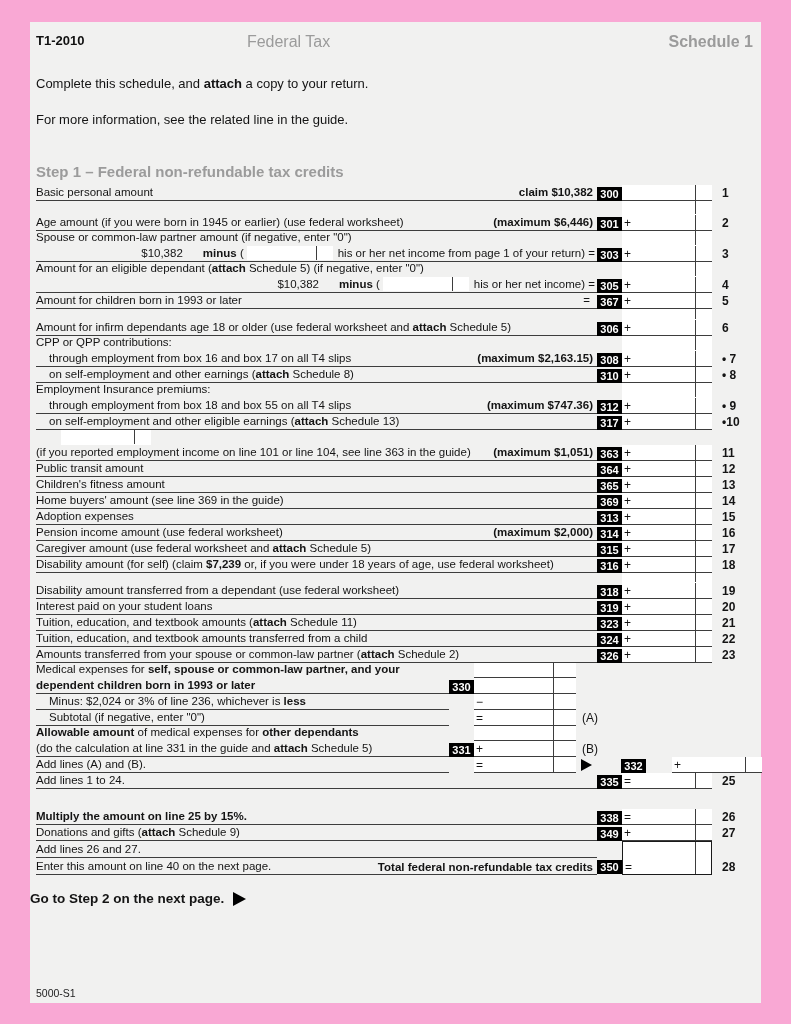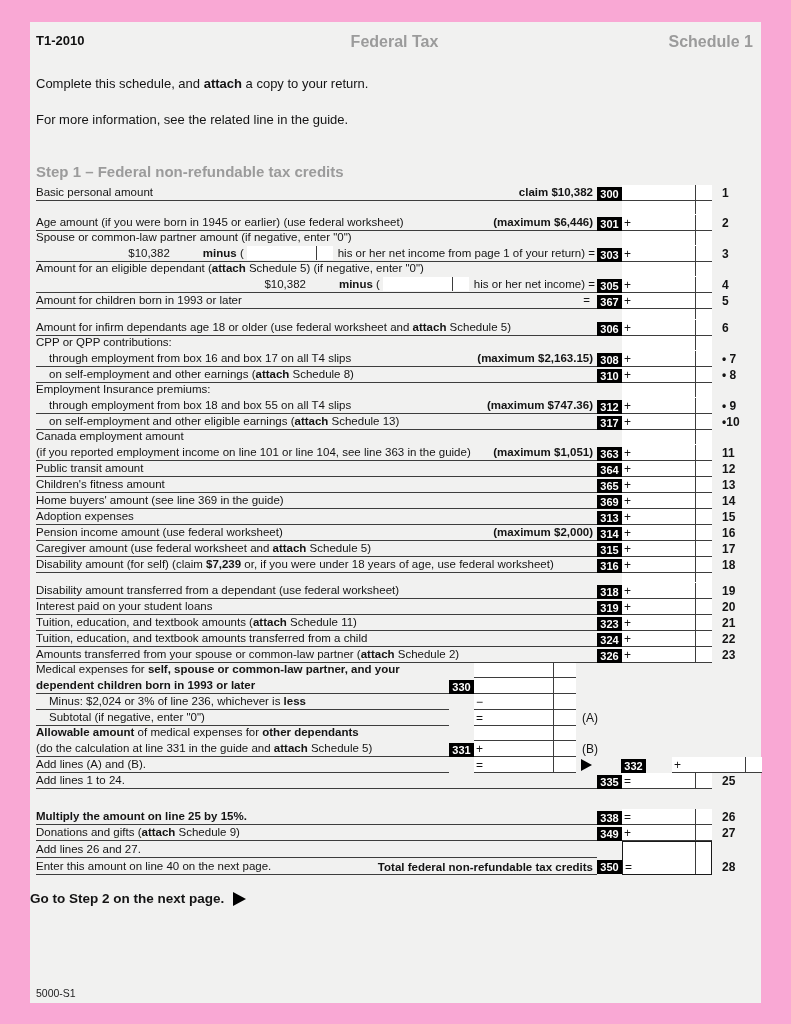--- a/index.html
+++ b/index.html
@@ -1,21 +1,21 @@
 <!DOCTYPE html>
 <html><head>
 <meta charset="utf-8">
 <style>
   html,body{margin:0;padding:0;background:#fff;}
   .page{position:relative;width:791px;height:1024px;background:#f9a8d4;font-family:"Liberation Sans",sans-serif;color:#141414;overflow:hidden;}
   .content{position:absolute;left:30px;top:22px;width:731px;height:981px;background:#f1f1f0;}
   
   .hdr{display:flex;align-items:flex-start;padding:11px 8px 0 6px;}
   .hdr-left{flex:1;font-size:13px;font-weight:bold;color:#111;}
-  .hdr-center{flex:1.4;text-align:center;font-size:16px;font-weight:bold;color:#9b9b9b;}
+  .hdr-center{flex:1.4;font-size:16px;font-weight:normal;color:#9b9b9b;}
   .hdr-right{flex:1;text-align:right;font-size:16px;font-weight:bold;color:#9b9b9b;}
   .intro1{margin:25px 0 0 6px;font-size:13px;}
   .intro2{margin:21px 0 0 6px;font-size:13px;}
   .step{margin:36px 0 5px 6px;font-size:15px;font-weight:bold;color:#9b9b9b;}
   
   .fr{display:flex;align-items:stretch;height:16px;padding-left:6px;}
   .hh{height:15px;}
   .sp14{height:14px;}.sp11{height:11px;}.sp10{height:10px;}
   .lblwrap{flex:1;display:flex;align-items:flex-end;border-bottom:1.5px solid #3d3d3d;min-width:0;overflow:hidden;padding-bottom:1px;}
   .nl .lblwrap{border-bottom-color:transparent;}
@@ -27,21 +27,21 @@
   .ph{visibility:hidden;}
   .strip{width:90px;background:#fff;position:relative;border-bottom:1.5px solid #3d3d3d;flex:none;}
   .strip::after{content:"";position:absolute;top:0;bottom:0;right:16px;width:1px;background:#3d3d3d;}
   .open{border-bottom-color:transparent;}
   .sign{position:absolute;left:2px;bottom:1px;font-size:12px;line-height:12px;}
   .num{width:49px;flex:none;display:flex;align-items:flex-end;padding:0 0 1px 10px;box-sizing:border-box;font-size:12px;font-weight:bold;line-height:13px;}
   
   .inbox{width:86px;background:#fff;position:relative;align-self:stretch;flex:none;margin-left:3px;}
   .inbox i{position:absolute;right:16px;top:0;bottom:0;width:1px;background:#3d3d3d;}
   .inbox.small{width:30px;margin-left:2px;}
-  .mleft{margin-left:17px;padding-left:16px;}
+  .mleft{margin-left:4px;padding-left:16px;}
   .mpost{margin-left:5px;margin-right:2px;}
   .cluster{margin-left:auto;display:flex;align-items:flex-end;flex-direction:column;}
   .cluster .code{margin-left:5px;border-radius:7px;}
   .times{margin:0 8px 0 9px;}
   .eqs{margin-right:7px;}
   
   .midstrip{width:102px;background:#fff;position:relative;border-bottom:1.5px solid #3d3d3d;flex:none;}
   .midstrip::after{content:"";position:absolute;top:0;bottom:0;right:22px;width:1px;background:#3d3d3d;}
   .after{width:185px;flex:none;display:flex;align-items:flex-end;padding-bottom:1px;box-sizing:border-box;}
   .tag{padding-left:6px;font-size:12px;line-height:13px;}
@@ -243,23 +243,20 @@
           <span class="lbl ind">on self-employment and other eligible earnings (<b>attach</b> Schedule 13)</span>
         </div>
     <span class="code">317</span>
     <div class="strip">
           <span class="sign">+</span>
         </div>
     <div class="num">•10</div>
   </div>
 
   <div class="fr nl hh">
-    <div class="lblwrap">
-          <span class="lbl">Canada employment amount</span>
-        </div>
     <span class="code ph"></span>
         <div class="strip open"></div>
         <div class="num"></div>
   </div>
   <div class="fr">
     <div class="lblwrap">
           <span class="lbl">(if you reported employment income on line 101 or line 104, see line 363 in the guide)</span>
           <span class="max"><b>(maximum $1,051)</b></span>
         </div>
     <span class="code">363</span>

